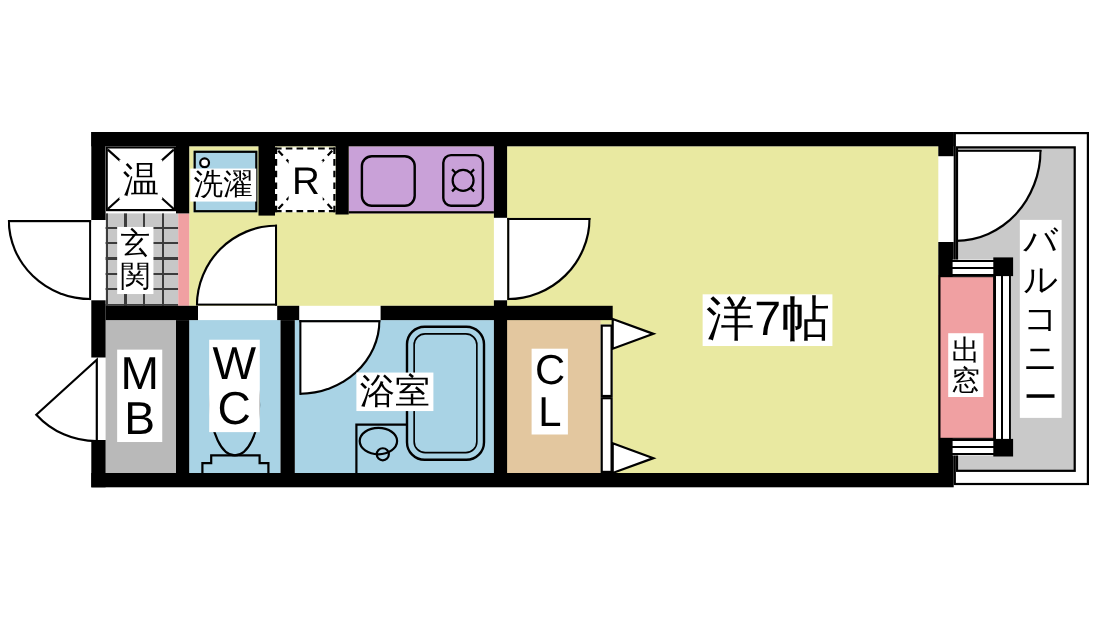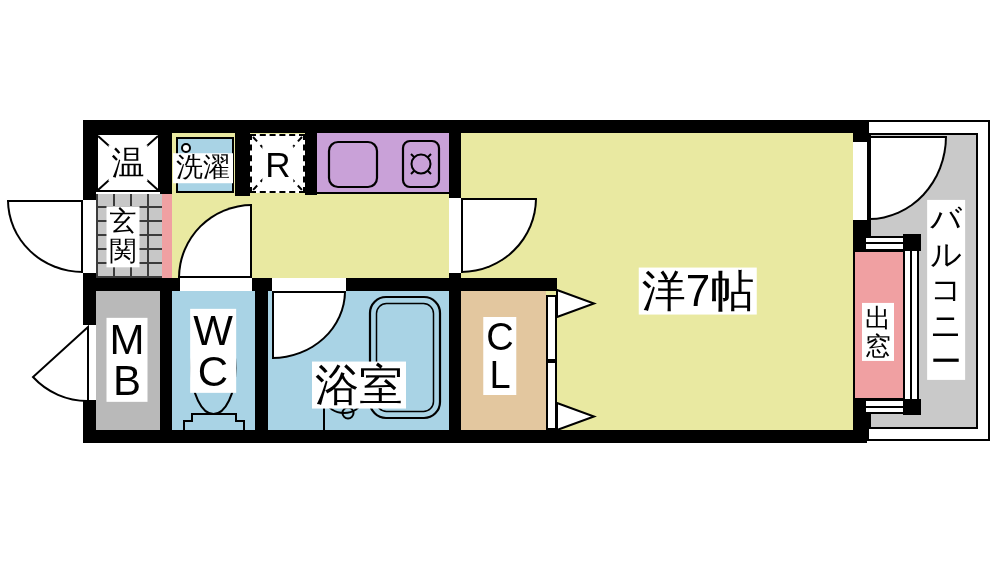--- a/index.html
+++ b/index.html
@@ -123,21 +123,21 @@
 
   <div class="label" style="left:128px;top:163px;font-size:33px;">温</div>
   <div class="label" style="left:203px;top:168px;font-size:27px;text-align:center;">洗濯</div>
   <div class="label" style="left:278px;top:165px;font-size:35px;">R</div>
   <div class="label" style="left:123px;top:237px;font-size:27px;line-height:1.1;">玄
 関</div>
   <div class="label" style="left:127px;top:360px;font-size:42px;line-height:0.98;">M
 B</div>
   <div class="label" style="left:213px;top:351px;font-size:42px;line-height:0.98;">W
 C</div>
-  <div class="label" style="left:359px;top:356px;font-size:44px;margin-top:29px;">浴室</div>
+  <div class="label" style="left:359px;top:356px;font-size:32px;">浴室</div>
   <div class="label" style="left:500px;top:356px;font-size:38px;line-height:1.0;">C
 L</div>
   <div class="label" style="left:698px;top:291px;font-size:44px;text-align:right;">洋7帖</div>
   <div class="label" style="left:878px;top:332px;font-size:26px;line-height:1.08;">出
 窓</div>
   <div class="label" style="left:946px;top:290px;font-size:31px;line-height:1.15;">バ
 ル
 コ
 ニ
 ー</div>

